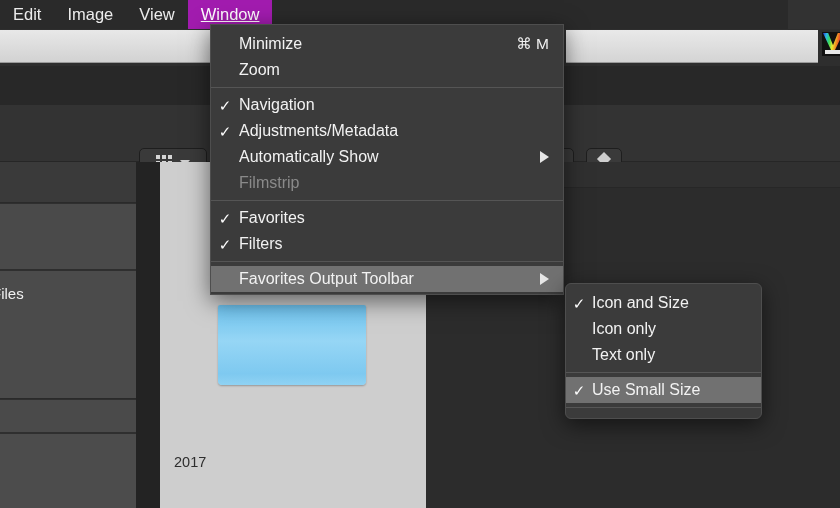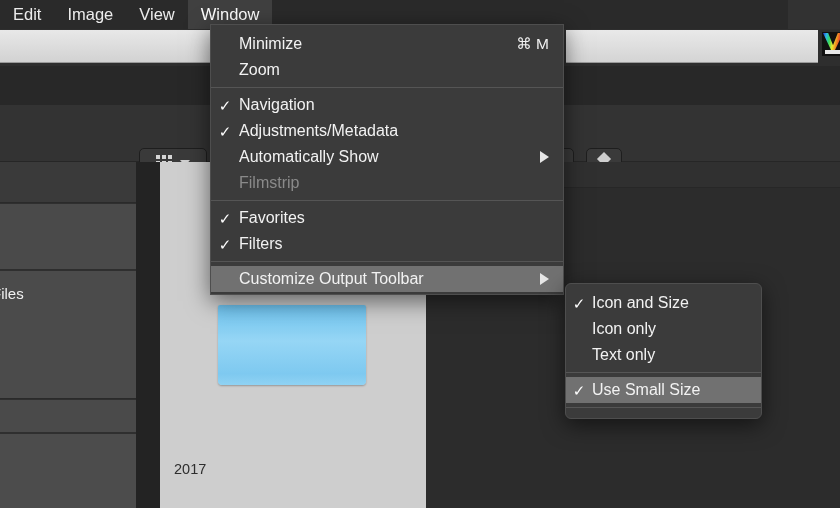--- a/index.html
+++ b/index.html
@@ -21,21 +21,21 @@
     background: #2a2a2a;
     display: flex; align-items: center;
   }
   .menubar-item {
     height: 29px; line-height: 29px;
     padding: 0 13px;
     color: #ececec;
     font-size: 16.5px;
     white-space: nowrap;
   }
-  .menubar-item.active { background: #404040; color: #ffffff; }
+  .menubar-item.active { background: #a21caf; color: #ffffff; text-decoration: underline; }
 
   
   .titlestrip {
     position: absolute; left: 0; top: 29px; width: 840px; height: 37px;
     background: #2e2e2e;
   }
   .titlestrip .light-chip {
     position: absolute; left: 0; top: 1px; width: 212px; height: 33px;
     background: linear-gradient(#e8e8e8, #d2d2d2);
     border-bottom: 1px solid #9a9a9a;
@@ -130,21 +130,21 @@
     position: absolute; left: 160px; top: 162px; width: 266px; height: 346px;
     background: #cecece;
   }
   .thumb {
     position: absolute; left: 58px; top: 143px; width: 148px; height: 80px;
     background: linear-gradient(#6ec3ef, #96d6f5 45%, #7ec9f0 86%, #8fd2f3 100%);
     border-radius: 2px 2px 4px 4px;
     box-shadow: 0 1px 2px rgba(0,0,0,0.28);
   }
   .thumb-label {
-    position: absolute; left: 14px; top: 299px;
+    position: absolute; left: 14px; top: 292px;
     color: #2e2e2e; font-size: 14.5px;
   }
 
   
   .right-area { position: absolute; left: 426px; top: 162px; width: 414px; height: 346px; background: #2c2c2c; }
   .right-area-top { position: absolute; left: 426px; top: 162px; width: 414px; height: 26px; background: #303030; border-bottom: 1px solid #272727;}
 
   
   .menu {
     position: absolute;
@@ -295,21 +295,21 @@
         <span class="check">✓</span>
         <span class="label">Favorites</span>
       </div>
       <div class="menu-item">
         <span class="check">✓</span>
         <span class="label">Filters</span>
       </div>
       <div class="menu-sep"></div>
       <div class="menu-item highlight">
         <span class="check"></span>
-        <span class="label">Customize Output Toolbar</span>
+        <span class="label">Favorites Output Toolbar</span>
         <span class="arrow"></span>
       </div>
     </div>
 
   <div class="menu" id="submenu">
       <div class="menu-item">
         <span class="check">✓</span>
         <span class="label">Icon and Size</span>
       </div>
       <div class="menu-item">

